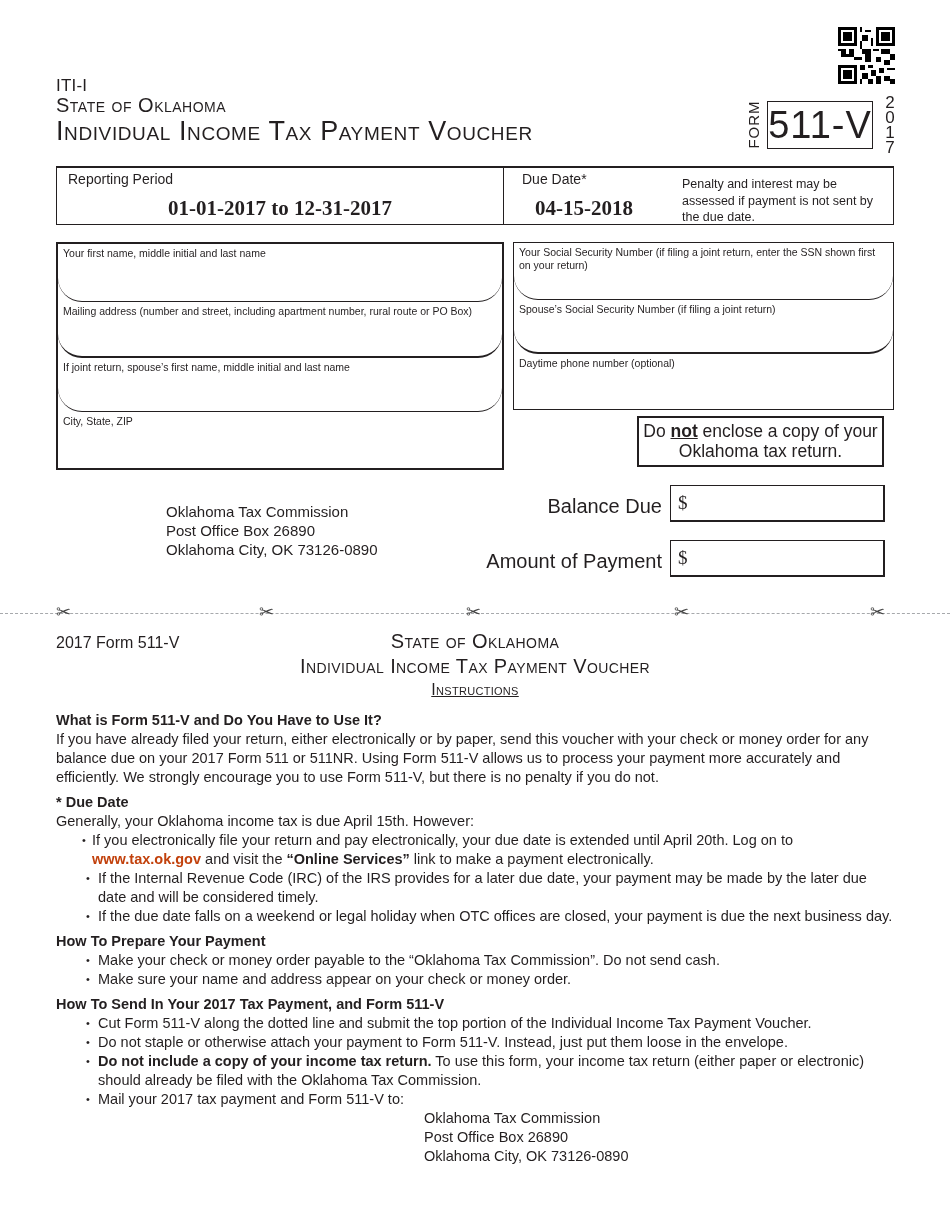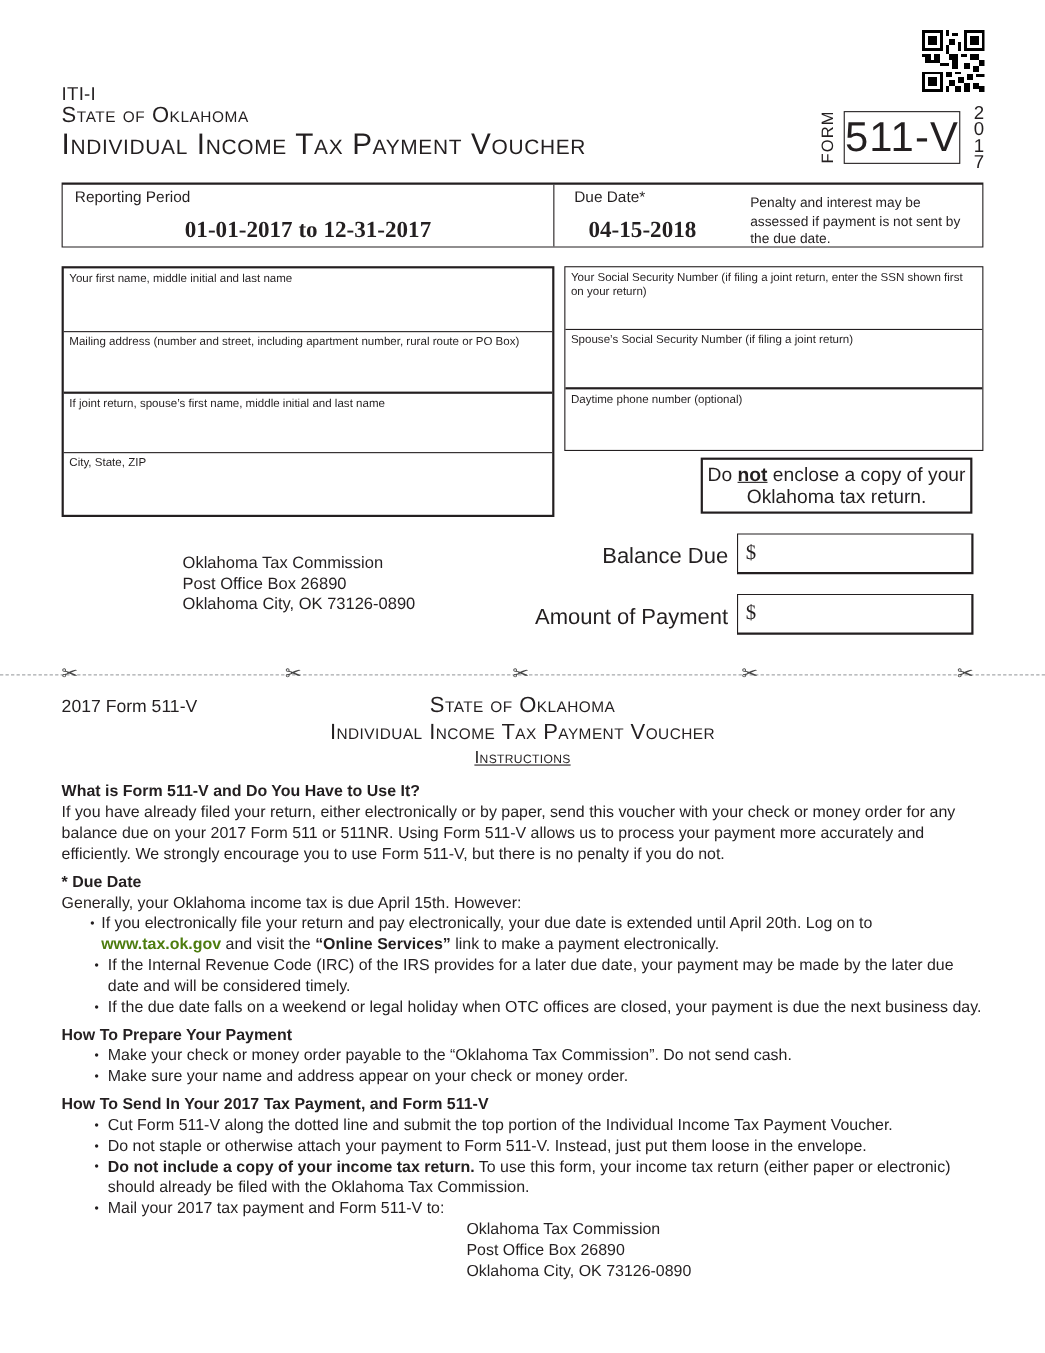--- a/index.html
+++ b/index.html
@@ -26,21 +26,21 @@
     .period-cell.mid { left: 447px; width: 160px; }
     .period-cell.right { left: 607px; width: 230px; }
     .small-label { font-size: 14px; }
     .period-cell .small-label { position: absolute; left: 11px; top: 3px; }
     .period-cell.mid .small-label { left: 18px; }
     .period-value { position: absolute; top: 28px; width: 100%; text-align: center; font-family: "Liberation Serif", serif; font-weight: bold; font-size: 21px; }
     .penalty-note { position: absolute; left: 18px; top: 8px; font-size: 12.5px; line-height: 16.5px; width: 210px; }
 
     
     .field-group { border: 2px solid #231f20; }
-    .field { position: relative; border-bottom: 1px solid #231f20; padding: 3px 5px; font-size: 10.5px; line-height: 13px; }
+    .field { position: relative; border-bottom: 1px solid #231f20; padding: 3px 5px; font-size: 10.5px; line-height: 13px; border-radius: 24px; }
     .field:last-child { border-bottom: none; }
     .field.thick { border-bottom-width: 2px; }
     .left-fields { left: 56px; top: 242px; width: 448px; }
     .right-fields { left: 513px; top: 242px; width: 381px; border-width: 1.5px; }
     .left-fields .f1 { height: 58px; }
     .left-fields .f2 { height: 54px; }
     .left-fields .f3 { height: 56px; }
     .left-fields .f4 { height: 56px; }
     .right-fields .f1 { height: 57px; }
     .right-fields .f2 { height: 54px; }
@@ -77,21 +77,21 @@
     .instructions { left: 56px; top: 711px; width: 840px; font-size: 14.5px; line-height: 19px; }
     .instructions h3 { font-size: 14.5px; font-weight: bold; }
     .instructions p { margin: 0; }
     .instructions .sec { margin-bottom: 6px; }
     .instructions ul { list-style: none; padding-left: 28px; }
     .instructions li { position: relative; padding-left: 14px; }
     .instructions li::before { content: "•"; position: absolute; left: 2px; top: 0; font-size: 11px; }
     .instructions li.tight { padding-left: 8px; }
     .instructions li.tight::before { left: -2px; }
     .mail-address { padding-left: 368px; }
-    a.link { color: #4d7c0f; text-decoration: none; font-weight: bold; margin-top: 20px; }
+    a.link { color: #c2410c; text-decoration: none; font-weight: bold; margin-top: 20px; }
   </style>
 </head>
 <body>
 
 <div class="abs iti">ITI-I</div>
 <div class="abs state">State of Oklahoma</div>
 <div class="abs title">Individual Income Tax Payment Voucher</div>
 
 <svg class="abs qr" viewBox="0 0 21 21" shape-rendering="crispEdges">
   <rect x="0" y="0" width="7" height="7" fill="#000"></rect>

